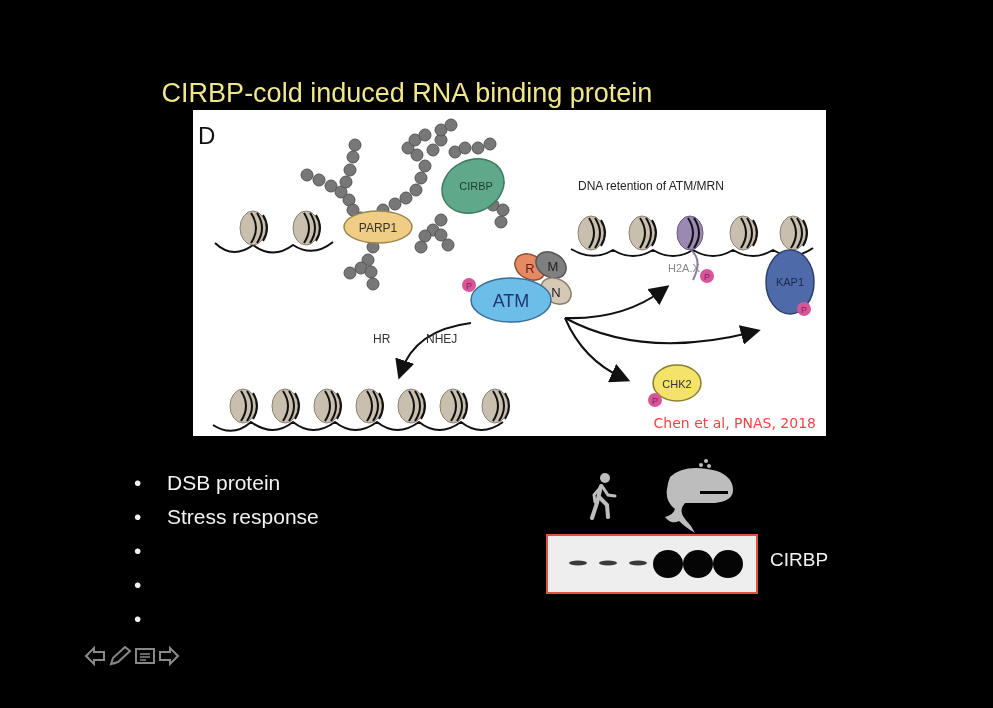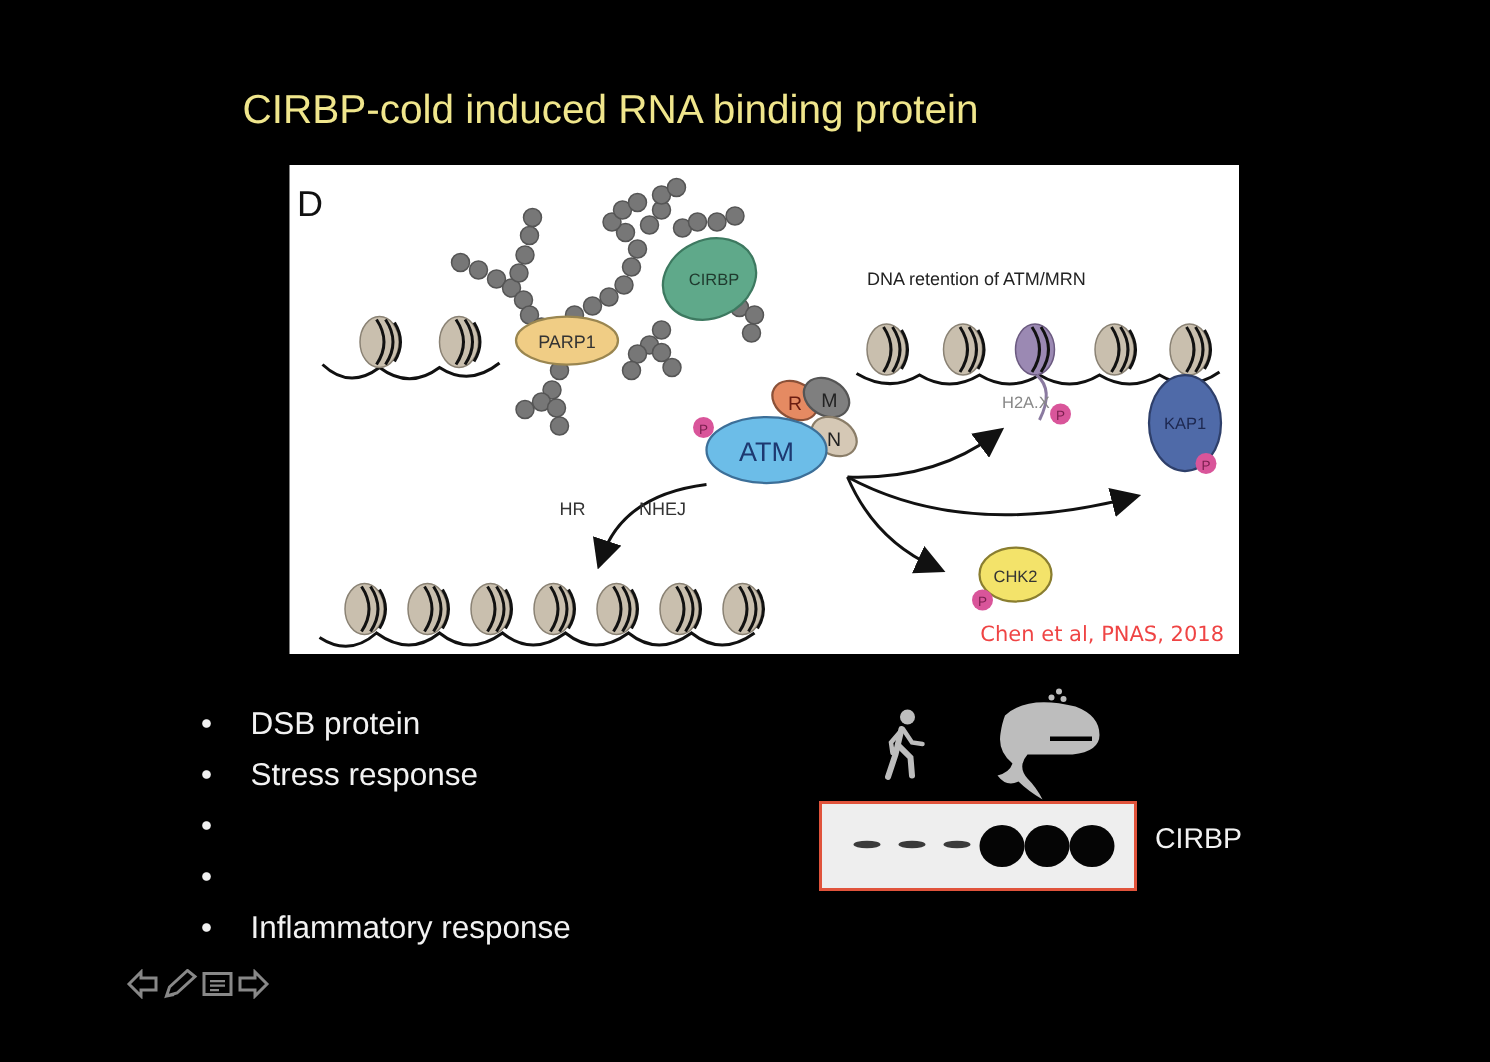--- a/index.html
+++ b/index.html
@@ -1,17 +1,17 @@
 <!DOCTYPE html>
 <html><head>
 <meta charset="utf-8">
 <style>
   html, body { margin:0; padding:0; }
   body { width:993px; height:708px; background:#000; position:relative; overflow:hidden; font-family:"Liberation Sans", sans-serif; }
-  .title { position:absolute; left:0; width:814px; top:58px; text-align:center; color:#f0e68c; font-size:27px; }
+  .title { position:absolute; left:0; width:814px; top:78px; text-align:center; color:#f0e68c; font-size:27px; }
   .figure { position:absolute; left:193px; top:110px; width:633px; height:326px; background:#fff; }
   .figure svg { position:absolute; left:0; top:0; }
   .bullets { position:absolute; left:134px; top:466px; margin:0; padding:0; list-style:none; }
   .bullets li { color:#f2f2f2; font-size:21px; height:34px; line-height:34px; position:relative; padding-left:33px; }
   .bullets li .dot { position:absolute; left:0; top:0; }
   .blot-area { position:absolute; left:545px; top:455px; }
   .blot { position:absolute; left:546px; top:534px; width:208px; height:56px; background:#eee; border:2px solid #e0533b; }
   .blot-label { position:absolute; left:770px; top:549px; color:#f2f2f2; font-size:19px; }
   .nav { position:absolute; left:84px; top:646px; display:flex; gap:2px; }
   .nav span { display:inline-block; }
@@ -154,21 +154,21 @@
     <use href="#nuc" x="302" y="296"></use>
   </svg>
   <div class="citation">Chen et al, PNAS, 2018</div>
 </div>
 
 <ul class="bullets">
   <li><span class="dot">•</span><span>DSB protein</span></li>
   <li><span class="dot">•</span><span>Stress response</span></li>
   <li><span class="dot">•</span></li>
   <li><span class="dot">•</span></li>
-  <li><span class="dot">•</span><span>Inflammatory response</span></li>
+  <li><span class="dot">•</span></li>
 </ul>
 
 <svg class="blot-area" width="200" height="80" viewBox="0 0 200 80">
   <g fill="#bdbdbd" stroke="#bdbdbd">
     <circle cx="60" cy="23" r="5" stroke="none"></circle>
     <path d="M56,31 L52,48 L47,63" fill="none" stroke-width="4" stroke-linecap="round"></path>
     <path d="M54,42 L62,50 L63,62" fill="none" stroke-width="4" stroke-linecap="round"></path>
     <path d="M57,31 L63,40 L70,41" fill="none" stroke-width="3" stroke-linecap="round"></path>
     <path d="M55,33 L49,40 L50,47" fill="none" stroke-width="3" stroke-linecap="round"></path>
   </g>

